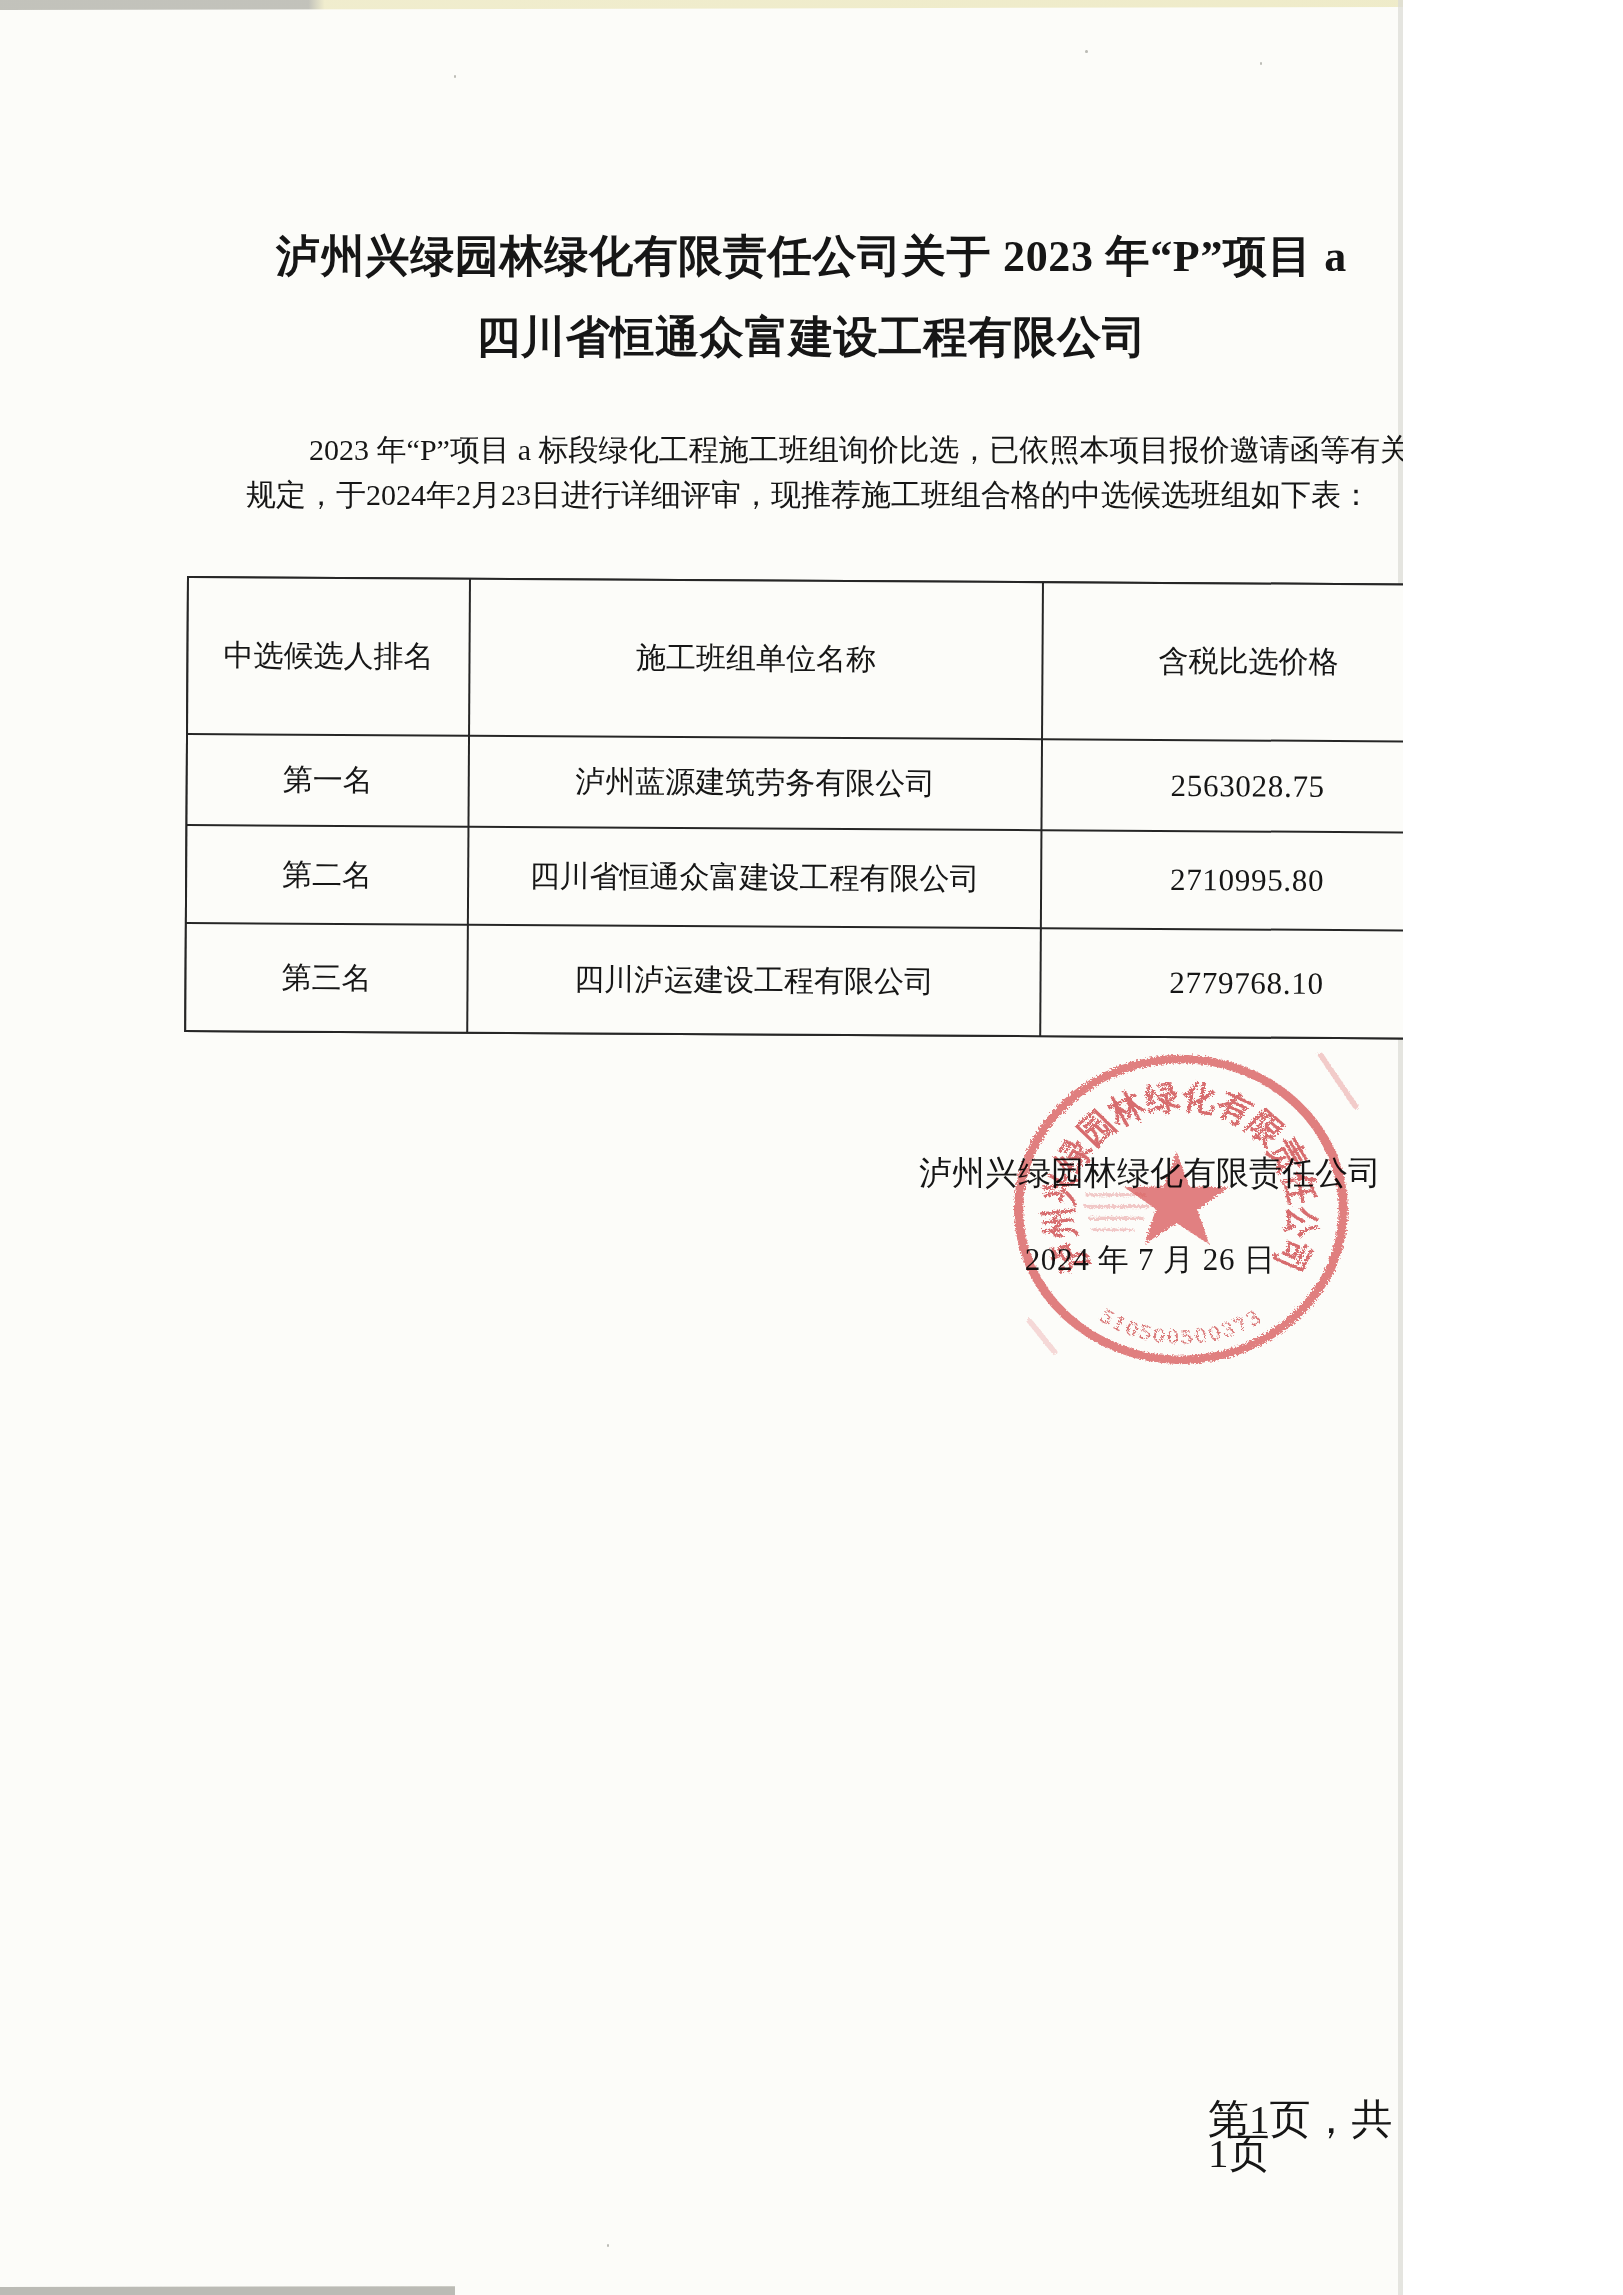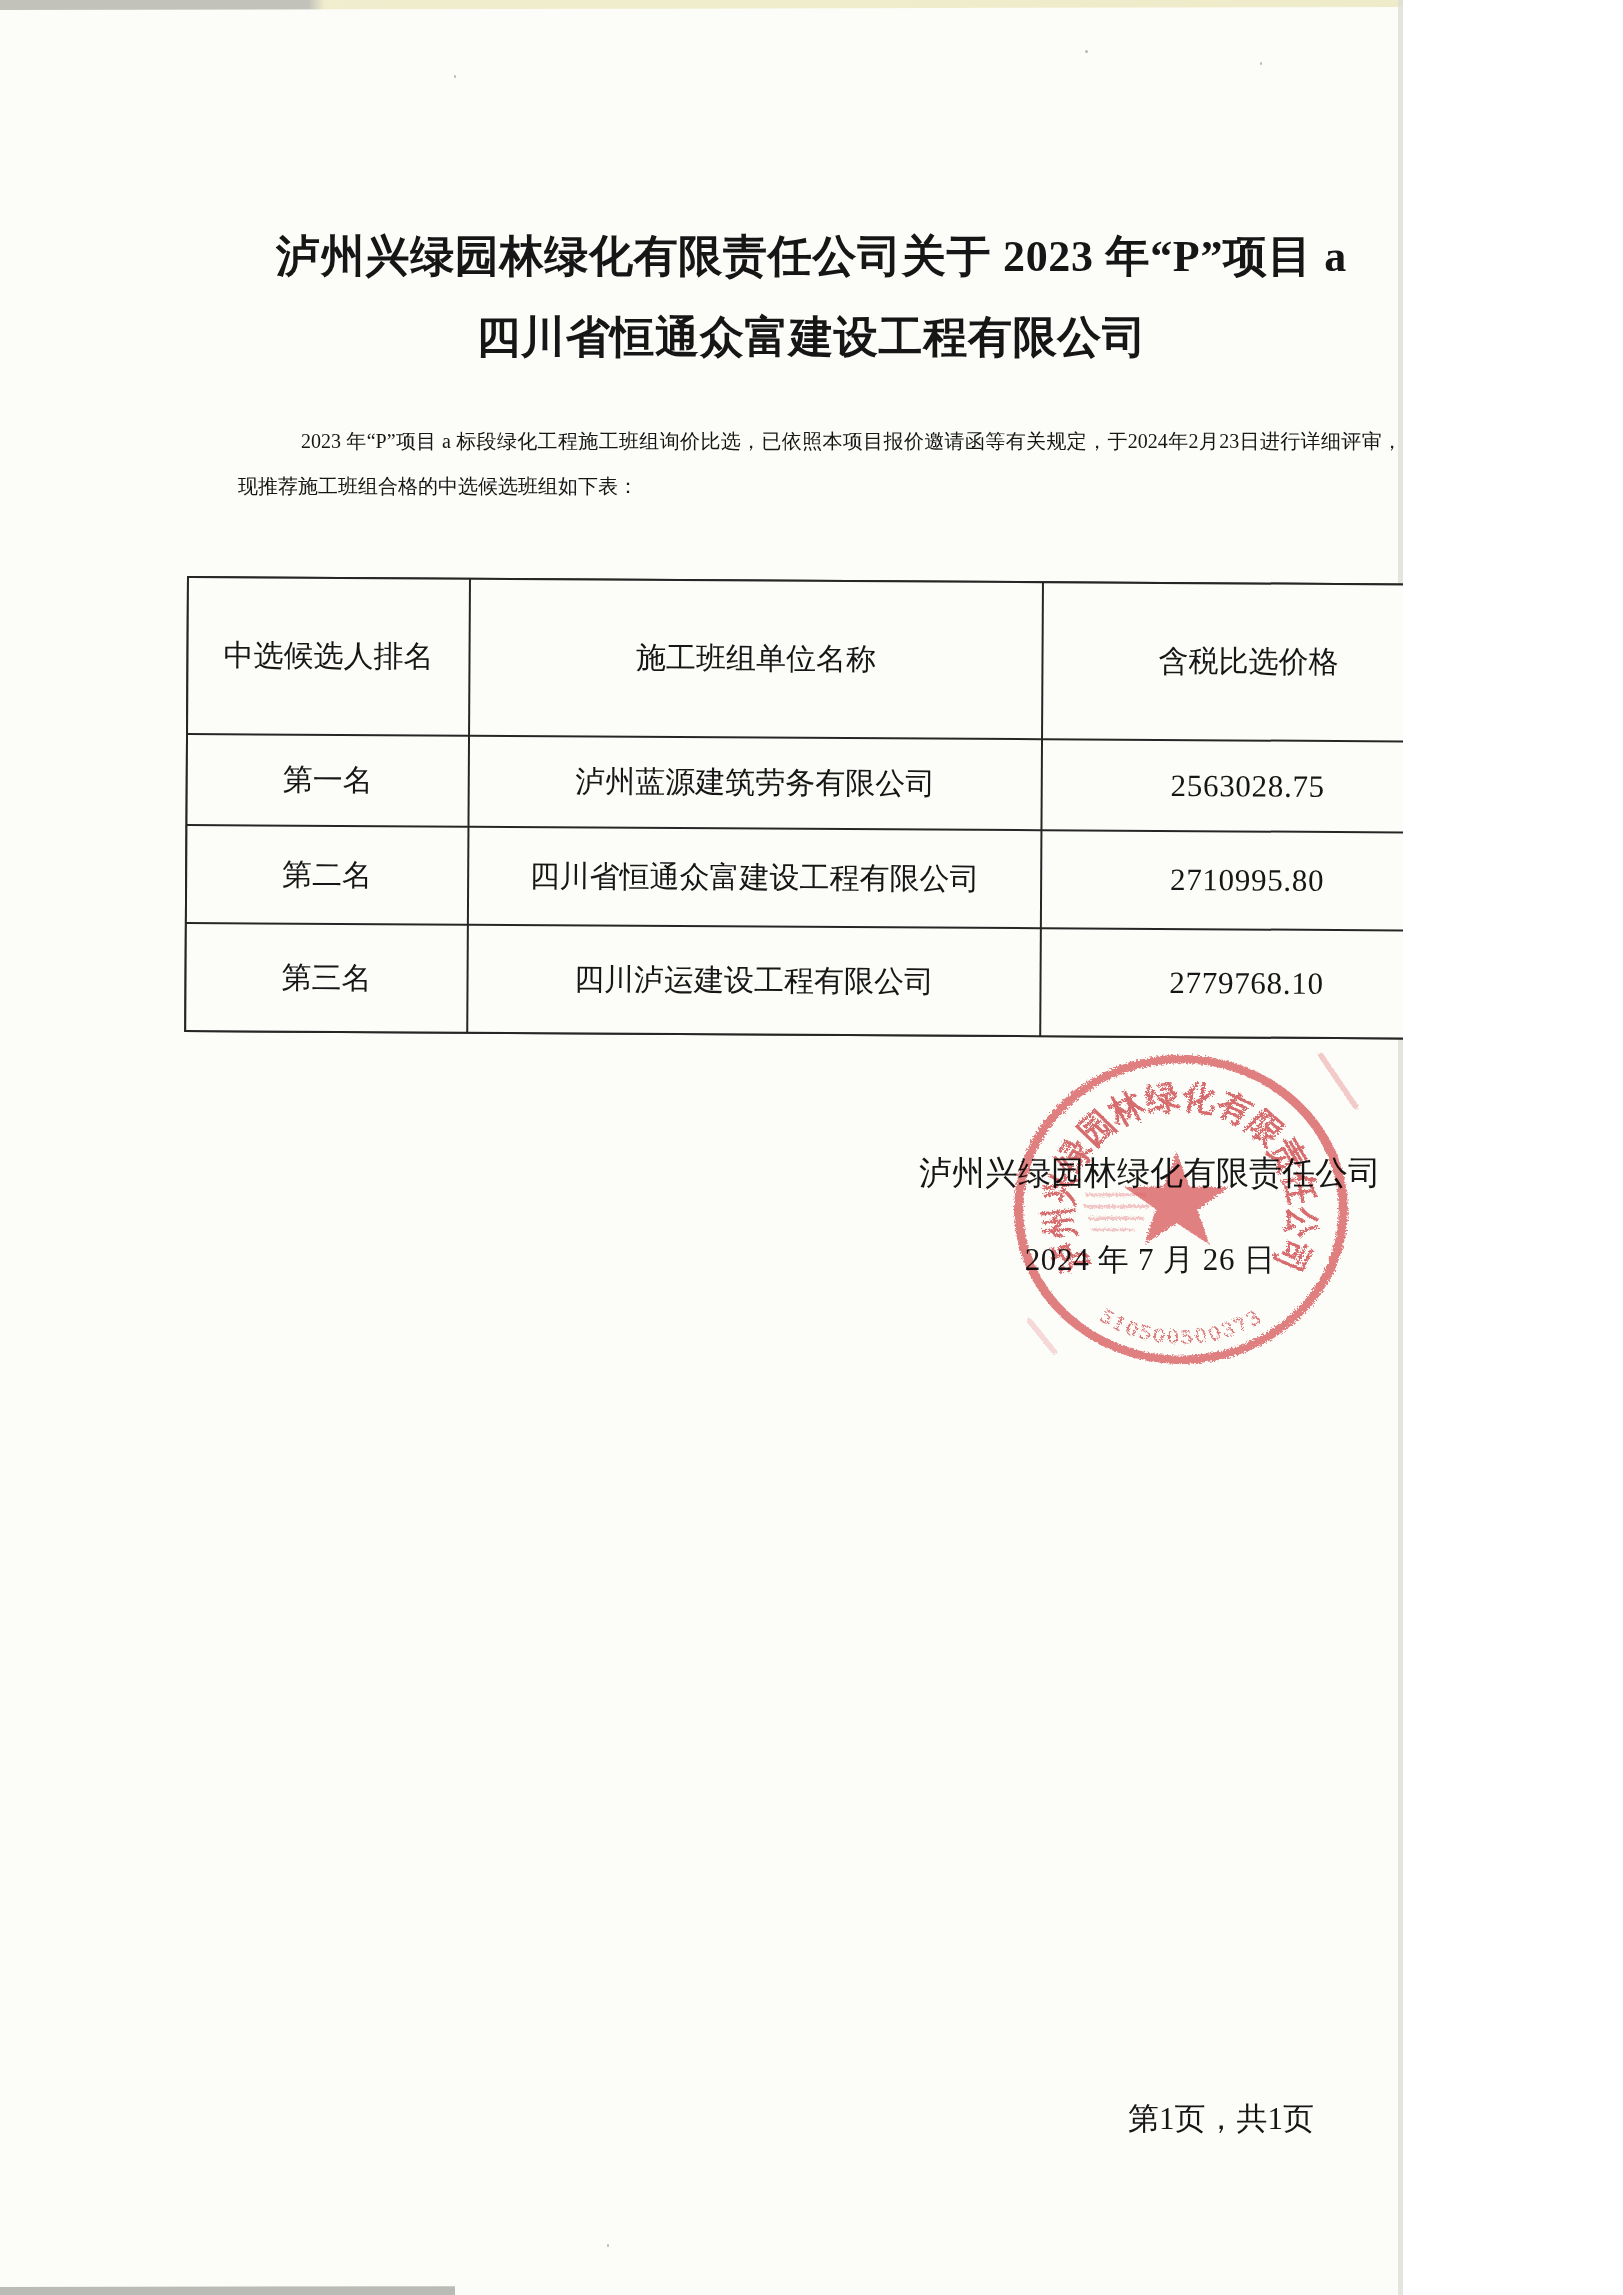--- a/index.html
+++ b/index.html
@@ -27,22 +27,22 @@
   .speck { position:absolute; background:#87877f; border-radius:50%; opacity:.55; }
 
   .doc-title {
     position:absolute; top:216px; left:0; width:1623px; margin:0;
     text-align:center; font-size:44px; font-weight:bold; line-height:81px;
     letter-spacing:0.7px;
   }
   .doc-title span { display:block; }
 
   .body-par {
-    position:absolute; top:411px; left:230px; width:1164px; margin:8px;
-    font-size:20px; line-height:45px; text-align:justify;
+    position:absolute; top:411px; left:230px; width:1164px; margin:16px;
+    font-size:30px; line-height:45px; text-align:justify;
     text-indent:63px; line-break:anywhere;
   }
 
   .tbl {
     position:absolute; left:187px; top:576px;
     display:grid;
     grid-template-columns:280px 571px 410px;
     grid-template-rows:155px 89px 96px 106px;
     gap:2px; background:#262626; border:2.6px solid #262626;
     transform:rotate(0.35deg); transform-origin:0 0;
@@ -58,21 +58,21 @@
   }
   .sig-company { font-size:33px; line-height:41px; }
   .sig-date { font-size:31px; line-height:38px; margin-top:47px; letter-spacing:0.7px; }
 
   .stamp {
     position:absolute; left:1008px; top:1046px; width:353px; height:327px;
     mix-blend-mode:multiply; opacity:.93;
   }
 
   .footer {
-    position:absolute; left:1128px; top:2102px; font-size:31px; line-height:34px;
+    position:absolute; left:1208px; top:2102px; font-size:41px; line-height:34px;
   }
 </style>
 </head>
 <body>
 
 <div class="page">
 
   <div class="edge-top"></div>
   <div class="edge-right"></div>
   <div class="edge-bottom-left"></div>

